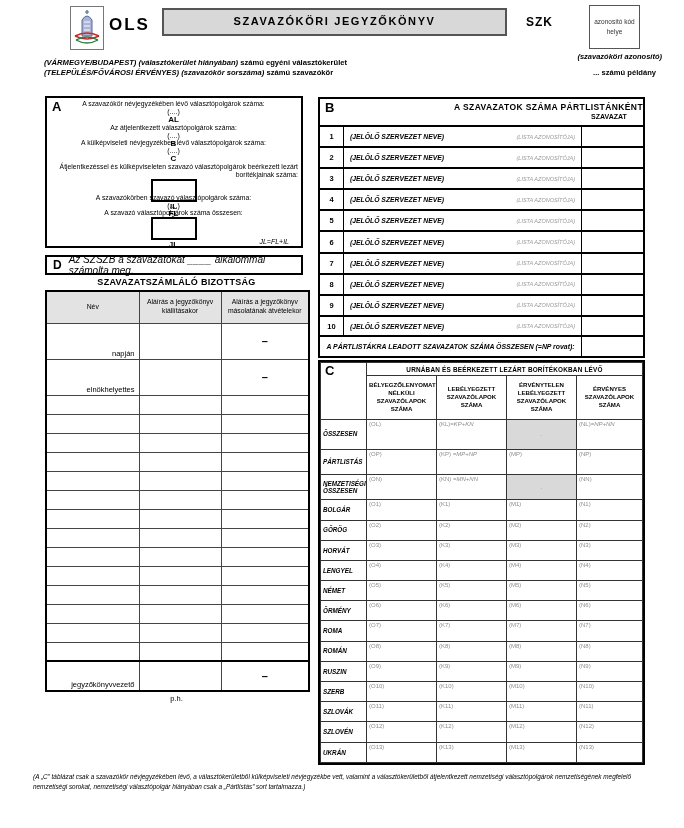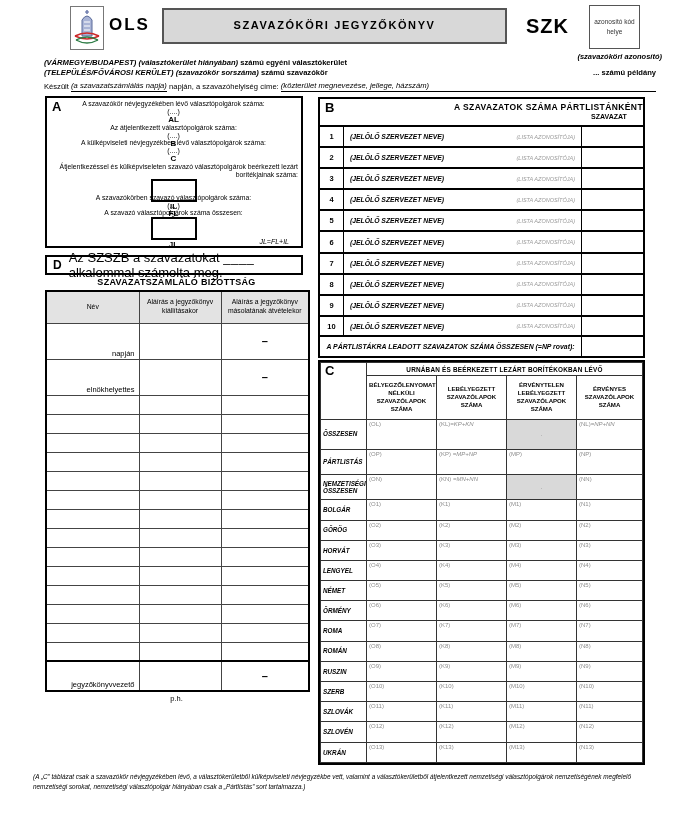--- a/index.html
+++ b/index.html
@@ -5,24 +5,24 @@
   * { margin:0; padding:0; box-sizing:border-box; }
   html,body { background:#fff; }
   body { width:684px; height:828px; font-family:"Liberation Sans", sans-serif; color:#000; }
   .page { position:relative; width:684px; height:828px; background:#fff; overflow:hidden; }
   .abs { position:absolute; }
 
   
   .coat-box { left:70px; top:6px; width:34px; height:44px; border:1px solid #777; background:#fff;
               display:flex; align-items:center; justify-content:center; }
   .ols { left:109px; top:15px; font-size:17px; font-weight:bold; letter-spacing:2px; }
-  .title-box { left:162px; top:8px; width:345px; height:36px; background:#d8d8d8; border:2px solid #555;
+  .title-box { left:162px; top:8px; width:345px; height:28px; background:#d8d8d8; border:2px solid #555;
                display:flex; flex-direction:column; justify-content:center; text-align:center;
                font-weight:bold; font-size:11px; letter-spacing:1.6px; line-height:1.4; }
-  .szk { left:526px; top:15px; font-size:20px; font-weight:bold; letter-spacing:1px; }
+  .szk { left:526px; top:15px; font-size:12px; font-weight:bold; letter-spacing:1px; }
   .id-box { left:589px; top:5px; width:51px; height:44px; border:1px solid #555; background:#fff;
             display:flex; align-items:center; justify-content:center; text-align:center;
             font-size:6.5px; color:#333; line-height:1.5; padding:2px; }
   .id-caption { left:480px; top:52px; width:182px; text-align:right; font-size:7.5px;
                 font-weight:bold; font-style:italic; }
 
   
   .intro { left:44px; top:58px; width:612px; font-size:7.6px; line-height:1.35; }
   .intro .row2 { display:flex; justify-content:space-between; }
   .bi { font-weight:bold; font-style:italic; }
@@ -40,21 +40,21 @@
   .a-valcol { width:54px; display:flex; align-items:center; justify-content:center; font-size:7px; }
   .a-code { width:22px; text-align:center; font-weight:bold; font-size:8px; }
   .a-input { width:46px; height:23px; border:2px solid #000; background:#fff; }
   .h24{height:24px}.h15{height:15px}.h30{height:31px}.h25{height:25px}
   .a-formula { position:absolute; right:12px; bottom:1px; font-size:7px; font-style:italic; }
 
   
   .section-d { left:45px; top:255px; width:258px; height:20px; border:2px solid #000;
                display:flex; align-items:center; }
   .d-label { font-size:12px; font-weight:bold; margin:0 7px 0 6px; }
-  .d-text { font-size:13px; }
+  .d-text { font-size:10px;font-style:italic; }
   .d-blank { letter-spacing:0.5px; }
 
   
   .szszb-title { left:45px; top:277px; width:263px; text-align:center; font-weight:bold; font-size:9px; letter-spacing:0.3px; }
   .szszb { left:45px; top:290px; border-collapse:collapse; table-layout:fixed; }
   .szszb td { border:1px solid #444; }
   .szszb { border:2px solid #000; }
   .szszb tr.head td { background:#e3e3e3; text-align:center; vertical-align:middle;
                       font-size:6.8px; line-height:1.3; height:32px; padding:1px 6px; }
   .szszb tr.named td { height:36px; }
@@ -128,34 +128,25 @@
   <div class="abs id-caption">(szavazóköri azonosító)</div>
 
   <div class="abs intro">
     <div>
       <span class="bi">(VÁRMEGYE/BUDAPEST)</span>
       <span class="bi">(választókerület hiányában)</span>
       <span class="b">számú egyéni választókerület</span>
     </div>
     <div class="row2">
       <span>
-        <span class="bi">(TELEPÜLÉS/FŐVÁROSI KERÜLET)</span>
+        <span class="bi">(TELEPÜLÉS/FŐVÁROSI ÉRVÉNYES)</span>
         <span class="bi">(szavazókör sorszáma)</span>
         <span class="b">számú szavazókör</span>
       </span>
       <span class="b">... számú példány</span>
-    </div>
-    <div class="made">
-      <span>Készült</span>
-      <span> </span>
-      <span class="ph">(a szavazatszámlálás napja)</span>
-      <span> </span>
-      <span>napján, a szavazóhelyiség címe:</span>
-      <span> </span>
-      <span class="grow">(közterület megnevezése, jellege, házszám)</span>
     </div>
   </div>
 
   <div class="abs section-a">
     <div class="a-label">A</div>
     <div class="a-row h24">
       <div class="a-text">A szavazókör névjegyzékében lévő választópolgárok száma:</div>
       <div class="a-valcol">(....)</div>
       <div class="a-code">AL</div>
     </div>

